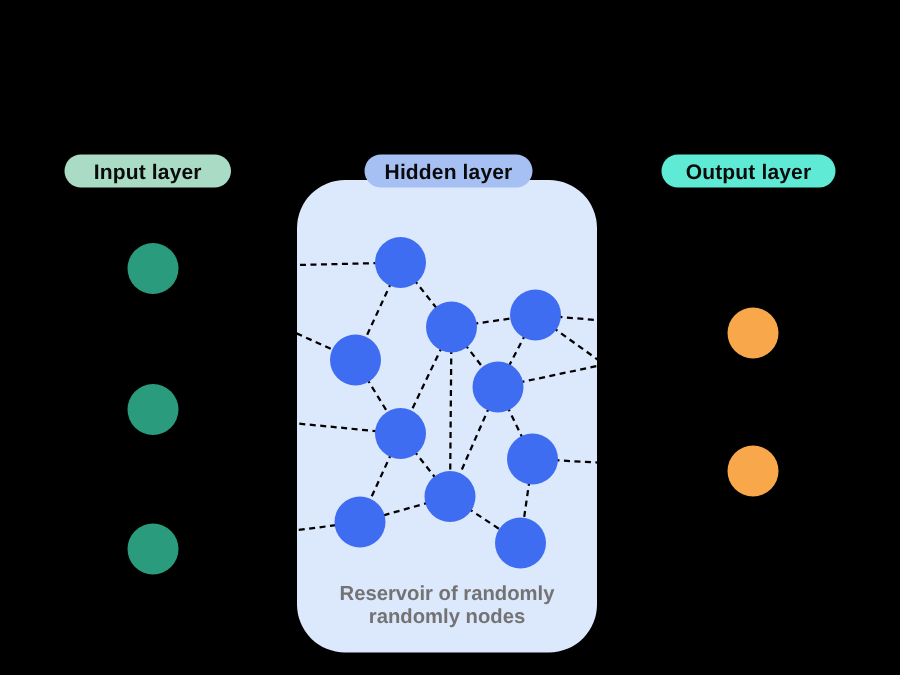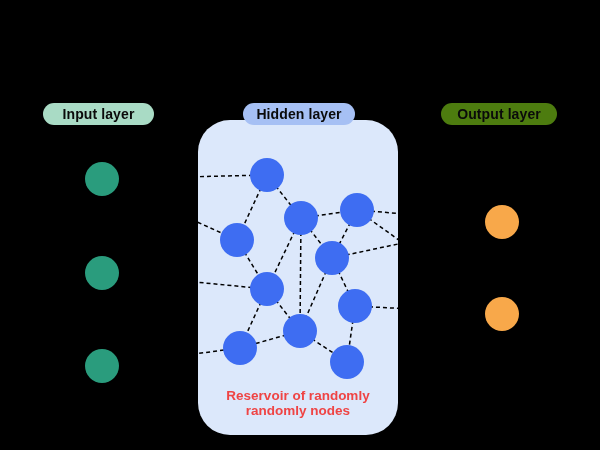--- a/index.html
+++ b/index.html
@@ -72,22 +72,22 @@
       <circle cx="502" cy="222" r="17" fill="#f8a84a"></circle>
       <circle cx="502" cy="314" r="17" fill="#f8a84a"></circle>
     </svg>
 
   <div class="badge badge-input" style="background: rgb(169, 219, 197);">
     <span>Input layer</span>
   </div>
   <div class="badge badge-hidden" style="background: rgb(166, 192, 244);">
     <span>Hidden layer</span>
   </div>
-  <div class="badge badge-output" style="background: #4d7c0f;">
+  <div class="badge badge-output" style="background: #5eead4;">
     <span>Output layer</span>
   </div>
 
-  <div class="reservoir-caption" style="color: #ef4444;">
+  <div class="reservoir-caption" style="color: #737373;">
     <span>Reservoir of randomly</span>
     <span>randomly nodes</span>
   </div>
 
 </div>
 
 </body></html>

